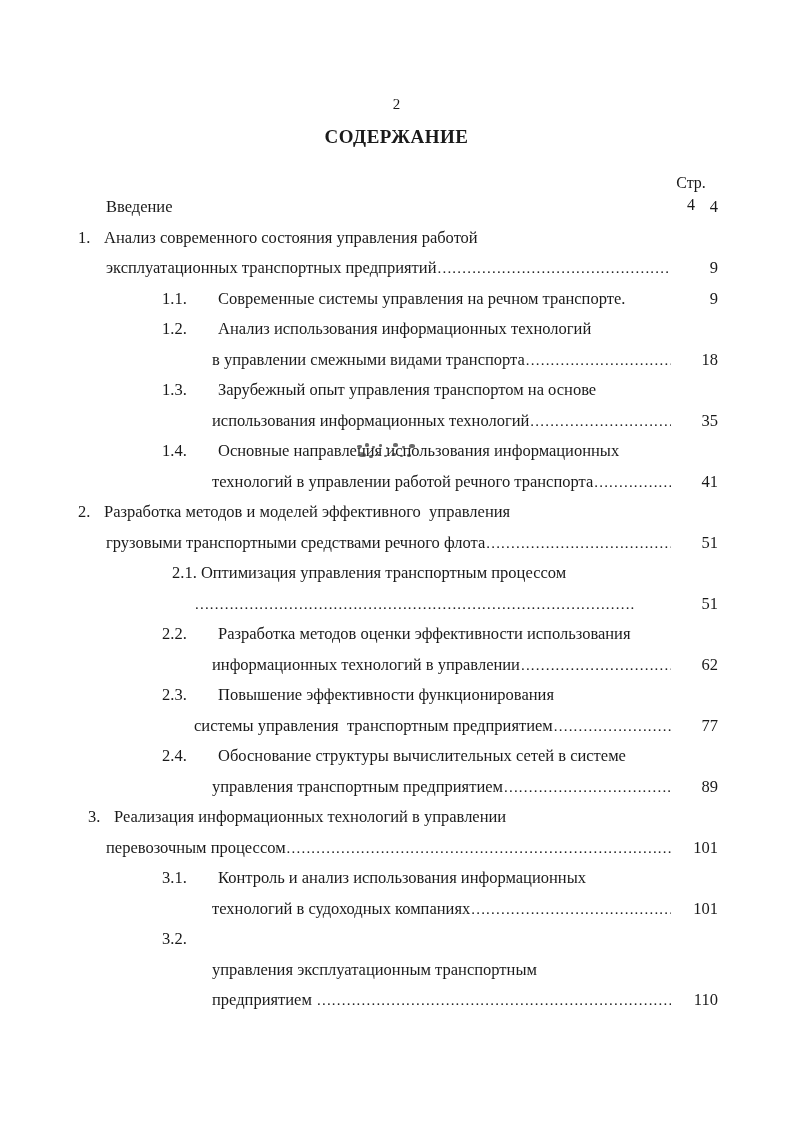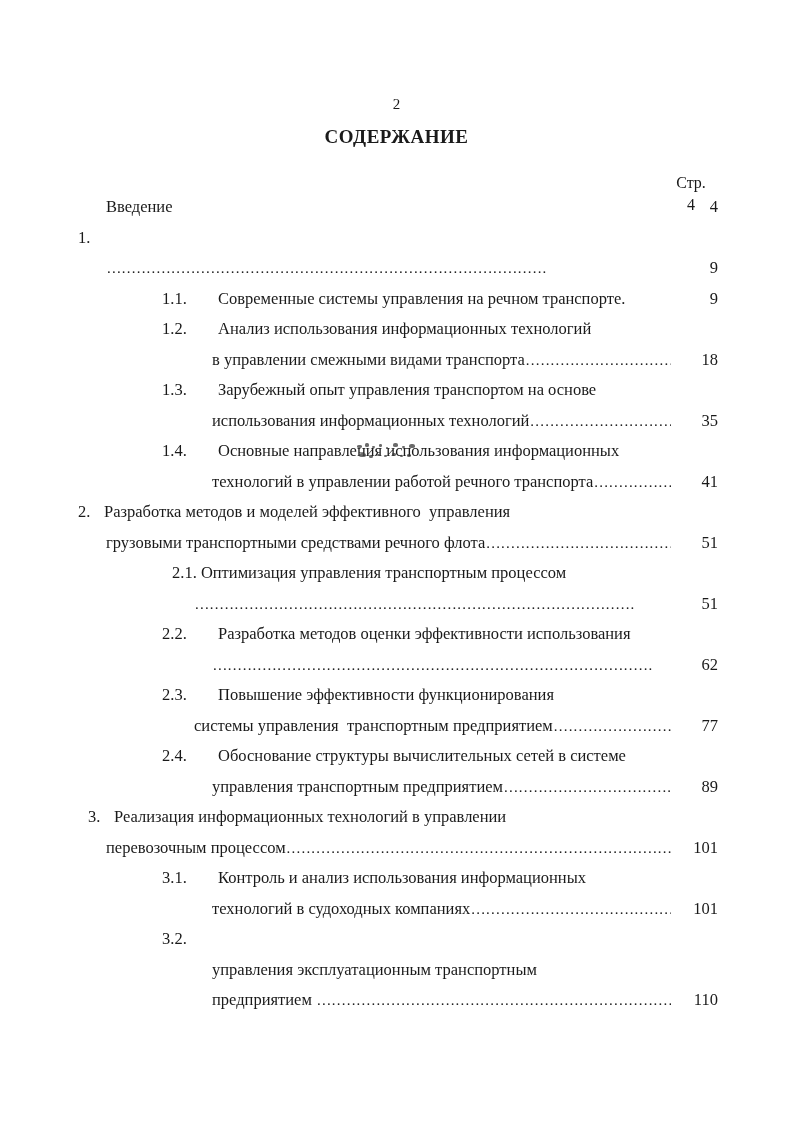--- a/index.html
+++ b/index.html
@@ -127,26 +127,28 @@
       <div class="toc-entry lvl1-cont">
         <div class="row">
           <span class="txt">Введение</span>
           <span class="leader"></span>
           <span class="page-no pn-w">4</span>
         </div>
       </div>
       <div class="toc-entry lvl1">
         <div class="row">
           <span class="num"><span class="numw-narrow">1.</span></span>
+          <span class="txt">Анализ современного состояния управления работой</span>
           <span class="leader"></span>
           <span class="page-no pn-w"></span>
         </div>
       </div>
       <div class="toc-entry lvl1-cont">
         <div class="row">
+          <span class="txt">эксплуатационных транспортных предприятий</span>
           <span class="leader">.........................................................................................</span>
           <span class="page-no pn-w">9</span>
         </div>
       </div>
       <div class="toc-entry lvl2">
         <div class="row">
           <span class="num"><span class="numw">1.1.</span></span>
           <span class="txt">Современные системы управления на речном транспорте.</span>
           <span class="leader"></span>
           <span class="page-no pn-w">9</span>
@@ -228,20 +230,21 @@
       <div class="toc-entry lvl2">
         <div class="row">
           <span class="num"><span class="numw">2.2.</span></span>
           <span class="txt">Разработка методов оценки эффективности использования</span>
           <span class="leader"></span>
           <span class="page-no pn-w"></span>
         </div>
       </div>
       <div class="toc-entry lvl2-cont">
         <div class="row">
+          <span class="txt">информационных технологий в управлении</span>
           <span class="leader">.........................................................................................</span>
           <span class="page-no pn-w">62</span>
         </div>
       </div>
       <div class="toc-entry lvl2">
         <div class="row">
           <span class="num"><span class="numw">2.3.</span></span>
           <span class="txt">Повышение эффективности функционирования</span>
           <span class="leader"></span>
           <span class="page-no pn-w"></span>

